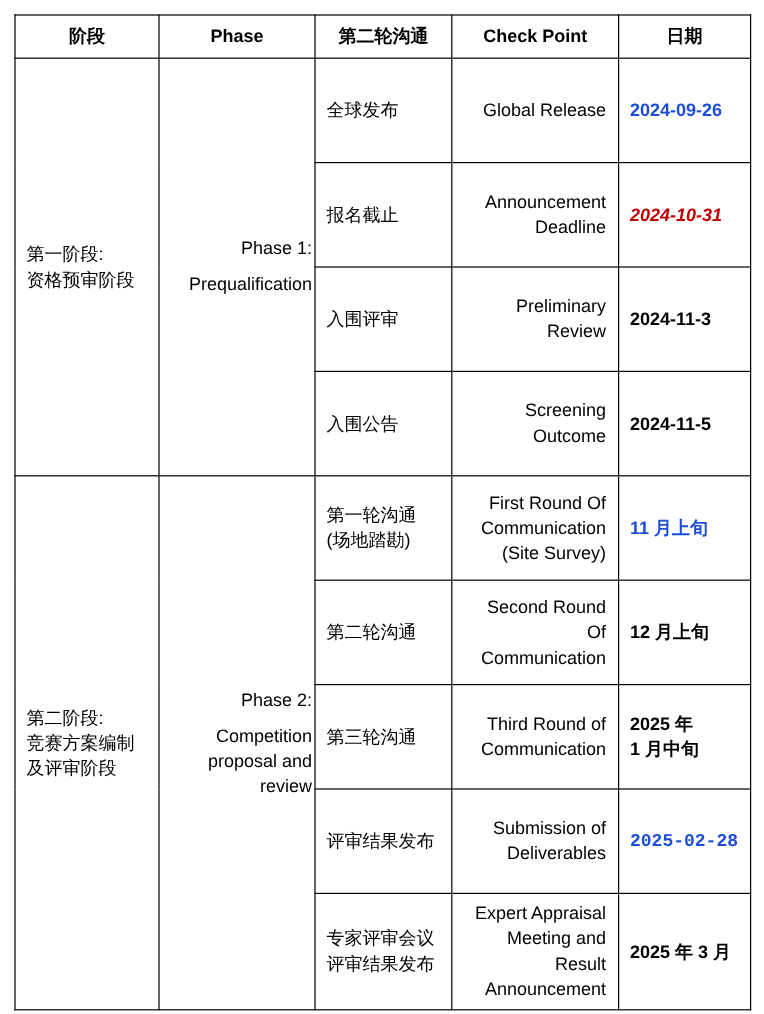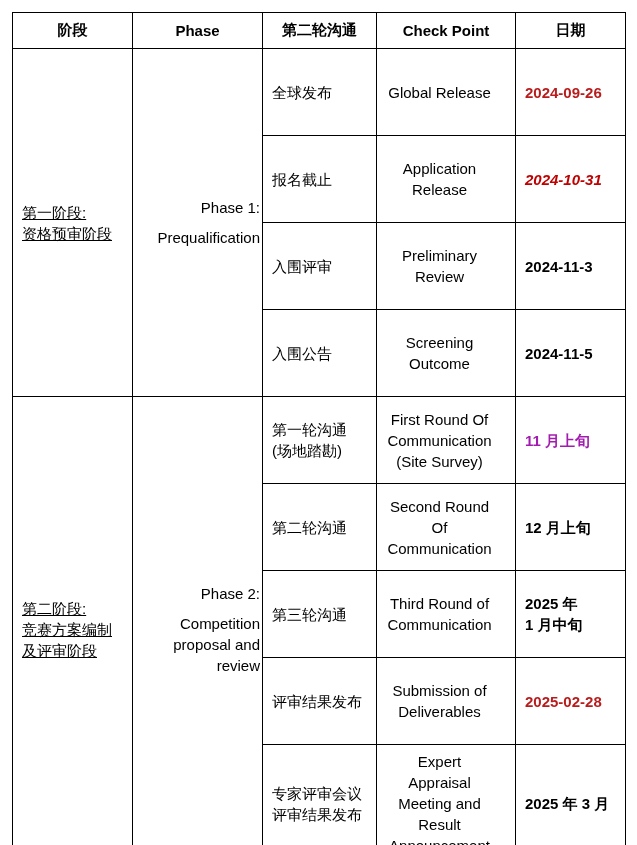--- a/index.html
+++ b/index.html
@@ -40,24 +40,24 @@
     overflow: hidden;
   }
   tr.header-row { height: 36px; }
   tr.data-row   { height: 87px; }
 
   th.header-cell {
     font-weight: bold;
     text-align: center;
     padding: 4px 2px;
   }
-  td.stage-cell   { text-align: left; text-decoration: underline; }
+  td.stage-cell   { text-align: left; }
   td.phase-cell   { text-align: right; padding-right: 2px; }
   td.node-cell    { text-align: left; }
-  td.checkpoint-cell { text-align: center; padding-right: 22px; }
+  td.checkpoint-cell { text-align: right; padding-right: 10px; }
   td.date-cell    { text-align: left; font-weight: bold; }
 
   .line { line-height: 21px; }
   .line + .line { }
   .phase-cell .line + .line { margin-top: 9px; }
 </style>
 </head>
 <body>
 
 <div class="page">
@@ -87,31 +87,31 @@
       <td class="phase-cell" rowspan="4">
         <div class="line">Phase 1:</div>
         <div class="line">Prequalification</div>
       </td>
       <td class="node-cell">
         <div class="line">全球发布</div>
       </td>
       <td class="checkpoint-cell">
         <div class="line">Global Release</div>
       </td>
-      <td class="date-cell" style="color: #b91c1c;">
+      <td class="date-cell" style="color: #1d4ed8;">
         <div class="line">2024-09-26</div>
       </td>
     </tr>
 
     <tr class="data-row">
       <td class="node-cell">
         <div class="line">报名截止</div>
       </td>
       <td class="checkpoint-cell">
-        <div class="line">Application Release</div>
+        <div class="line">Announcement Deadline</div>
       </td>
       <td class="date-cell" style="color: rgb(192, 0, 0); font-style: italic;">
         <div class="line">2024-10-31</div>
       </td>
     </tr>
 
     <tr class="data-row">
       <td class="node-cell">
         <div class="line">入围评审</div>
       </td>
@@ -146,21 +146,21 @@
         <div class="line">Competition proposal and review</div>
       </td>
       <td class="node-cell">
         <div class="line">第一轮沟通</div>
         <div class="line">(场地踏勘)</div>
       </td>
       <td class="checkpoint-cell">
         <div class="line">First Round Of Communication</div>
         <div class="line">(Site Survey)</div>
       </td>
-      <td class="date-cell" style="color: #a21caf;">
+      <td class="date-cell" style="color: #1d4ed8;">
         <div class="line">11 月上旬</div>
       </td>
     </tr>
 
     <tr class="data-row">
       <td class="node-cell">
         <div class="line">第二轮沟通</div>
       </td>
       <td class="checkpoint-cell">
         <div class="line">Second Round Of Communication</div>
@@ -183,21 +183,21 @@
       </td>
     </tr>
 
     <tr class="data-row">
       <td class="node-cell">
         <div class="line">评审结果发布</div>
       </td>
       <td class="checkpoint-cell">
         <div class="line">Submission of Deliverables</div>
       </td>
-      <td class="date-cell" style="color: #b91c1c;">
+      <td class="date-cell" style="color: #1d4ed8; font-family: Liberation Mono, monospace;">
         <div class="line">2025-02-28</div>
       </td>
     </tr>
 
     <tr class="data-row">
       <td class="node-cell">
         <div class="line">专家评审会议</div>
         <div class="line">评审结果发布</div>
       </td>
       <td class="checkpoint-cell">

